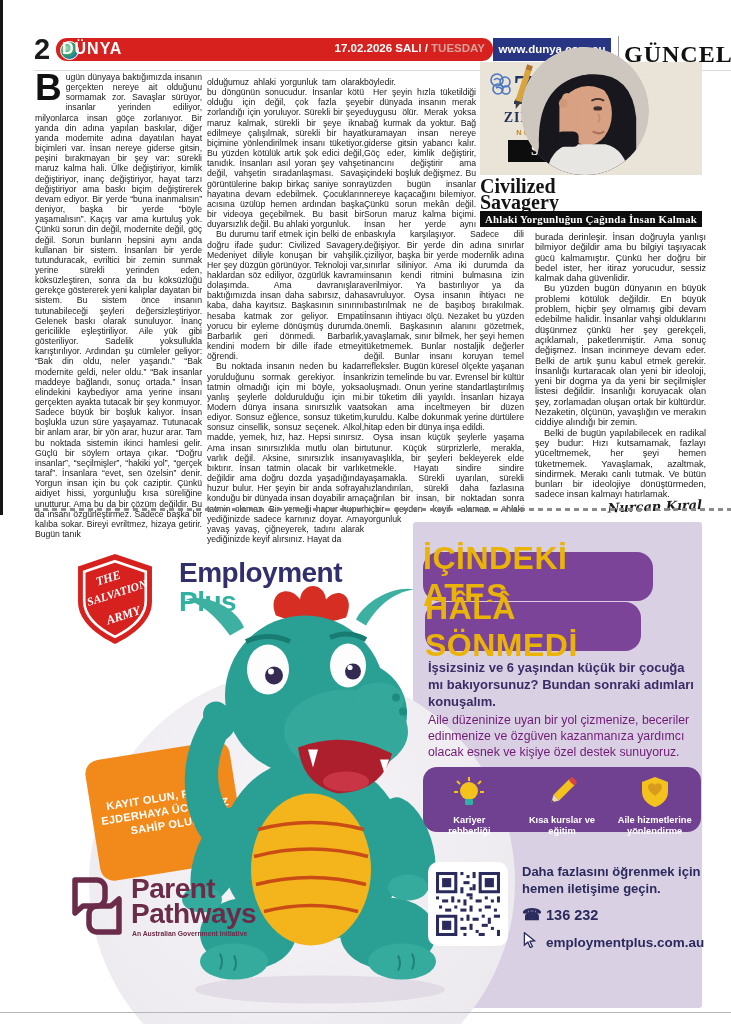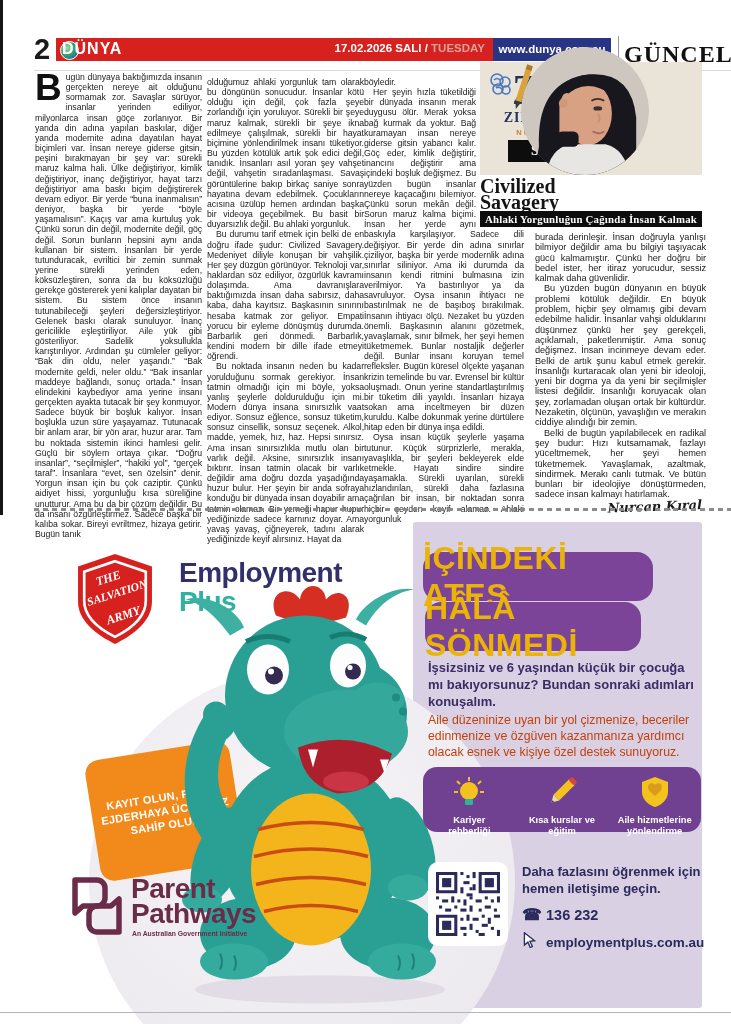--- a/index.html
+++ b/index.html
@@ -2,21 +2,21 @@
 <html><head>
 <meta charset="utf-8">
 <style>
   html,body{margin:0;padding:0;background:#fff;}
   .page{position:relative;width:731px;height:1024px;background:#fff;overflow:hidden;
         font-family:"Liberation Sans",sans-serif;color:#1c1c1c;}
 
   
   .edge-line{position:absolute;left:0;top:0;width:3px;height:515px;background:#151515;}
   .pagenum{position:absolute;left:34px;top:33px;font-size:29px;font-weight:800;color:#1a1a1a;letter-spacing:-1px;}
-  .redbar{position:absolute;left:56px;top:38px;width:437px;height:23px;background:#d6211e;}
+  .redbar{position:absolute;left:56px;top:38px;width:437px;height:23px;background:#d6211e;border-radius:11px;}
   .globe-icon{position:absolute;left:4px;top:3px;width:17px;height:17px;border-radius:50%;
       background:radial-gradient(circle at 35% 35%,#9adfae,#35a06b 45%,#1f6fae 80%);border:1px solid #fff;}
   .masthead-text{position:absolute;left:6px;top:2px;font-size:16px;font-weight:800;color:#fff;letter-spacing:1px;}
   .redbar-date{position:absolute;right:8px;top:4px;font-size:11.5px;font-weight:800;color:#fff;}
   .redbar-date .day-en{color:#d8a29b;}
   .webbox{position:absolute;left:493px;top:38px;width:118px;height:23px;background:#283583;color:#fff;
       font-size:11.5px;font-weight:800;text-align:center;line-height:23px;}
   .header-div{position:absolute;left:618px;top:36px;width:1px;height:27px;background:#9a9a9a;}
   .section-title{position:absolute;left:624px;top:33px;width:100px;font-family:"Liberation Serif",serif;
       font-size:24px;font-weight:600;letter-spacing:1px;color:#111;margin-top:8px;}
@@ -59,21 +59,21 @@
       transform:rotate(-9deg);color:#fff;font-size:11px;line-height:14px;font-weight:800;text-align:center;
       display:flex;align-items:center;justify-content:center;padding:6px;box-sizing:border-box;letter-spacing:0.3px;}
   .pp-text{position:absolute;left:96px;top:358px;font-size:28px;line-height:25px;font-weight:800;color:#6a2c48;letter-spacing:-0.5px;}
   .pp-tag{position:absolute;left:97px;top:412px;font-size:6.8px;font-weight:700;color:#6a2c48;}
 
   .hl-box{position:absolute;background:#7b4498;border-radius:16px;color:#eab308;font-weight:800;
       font-size:32px;letter-spacing:0.5px;display:flex;align-items:center;justify-content:center;}
   .hl1{left:388px;top:34px;width:230px;height:49px;}
   .hl2{left:390px;top:84px;width:216px;height:49px;}
   .ad-intro{position:absolute;left:393px;top:141px;width:274px;font-size:13px;line-height:17px;font-weight:800;color:#3b2b66;}
-  .ad-body{position:absolute;left:393px;top:194px;width:266px;font-size:12.3px;line-height:16px;color:#c2410c;}
+  .ad-body{position:absolute;left:393px;top:194px;width:266px;font-size:12.3px;line-height:16px;color:#701a75;}
   .services{position:absolute;left:388px;top:249px;width:278px;height:65px;background:#6f4190;border-radius:14px;
       display:flex;align-items:flex-start;justify-content:space-around;padding-top:9px;box-sizing:border-box;}
   .svc{width:33%;text-align:center;}
   .svc .lbl{margin-top:3px;font-size:9.3px;line-height:10.8px;font-weight:700;color:#fff;white-space:pre-line;}
   .qr-box{position:absolute;left:393px;top:344px;width:80px;height:84px;background:#fff;border-radius:10px;
       display:flex;align-items:center;justify-content:center;}
   .contact{position:absolute;left:487px;top:346px;width:200px;color:#2b2a5c;}
   .contact .c-bold{font-size:13px;line-height:16.5px;font-weight:800;}
   .contact .row{display:flex;align-items:center;margin-top:8px;font-size:14.5px;font-weight:600;}
   .contact .row .ic{width:24px;font-size:16px;}

